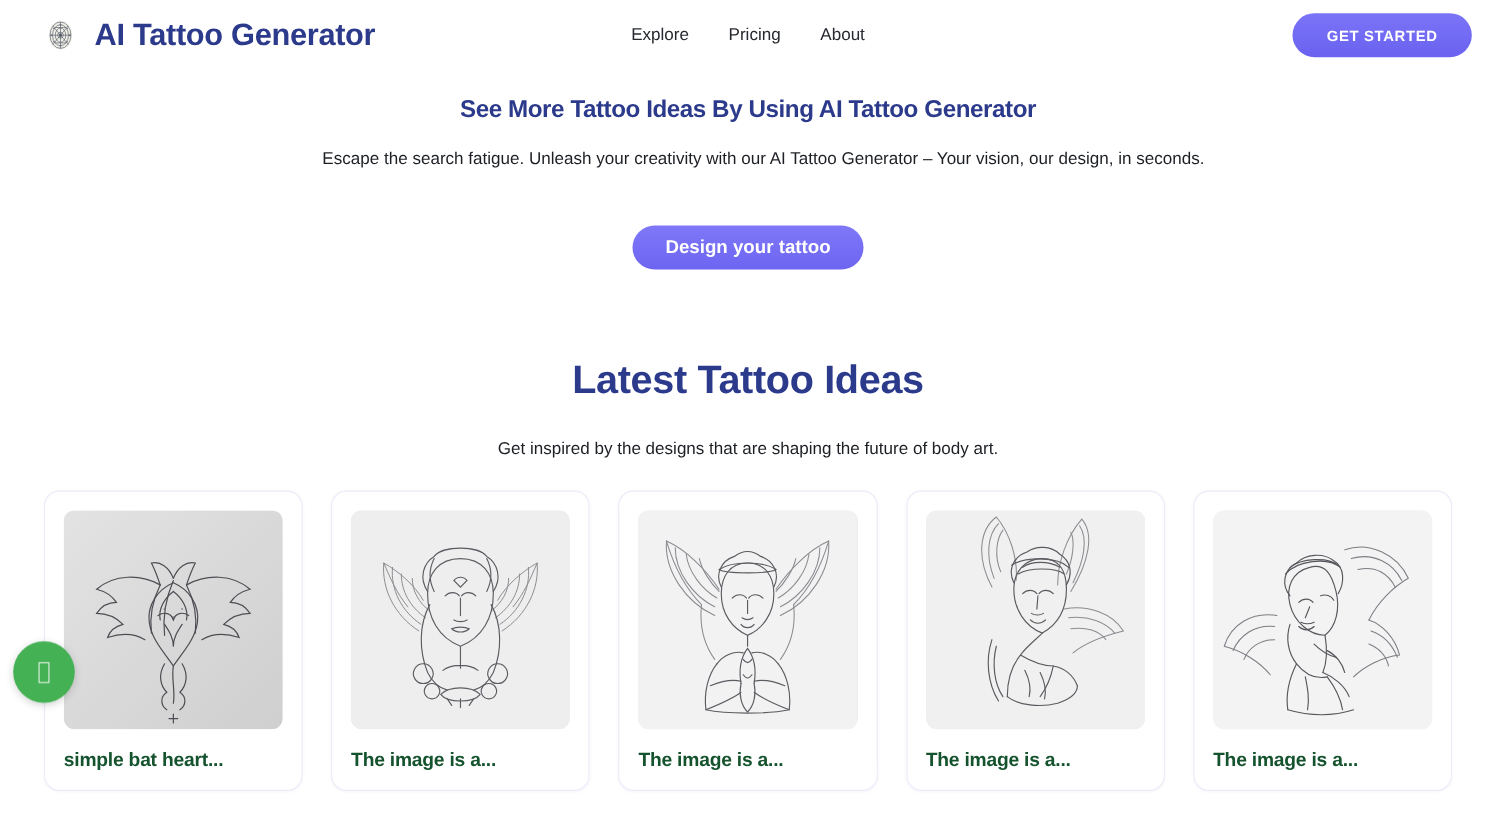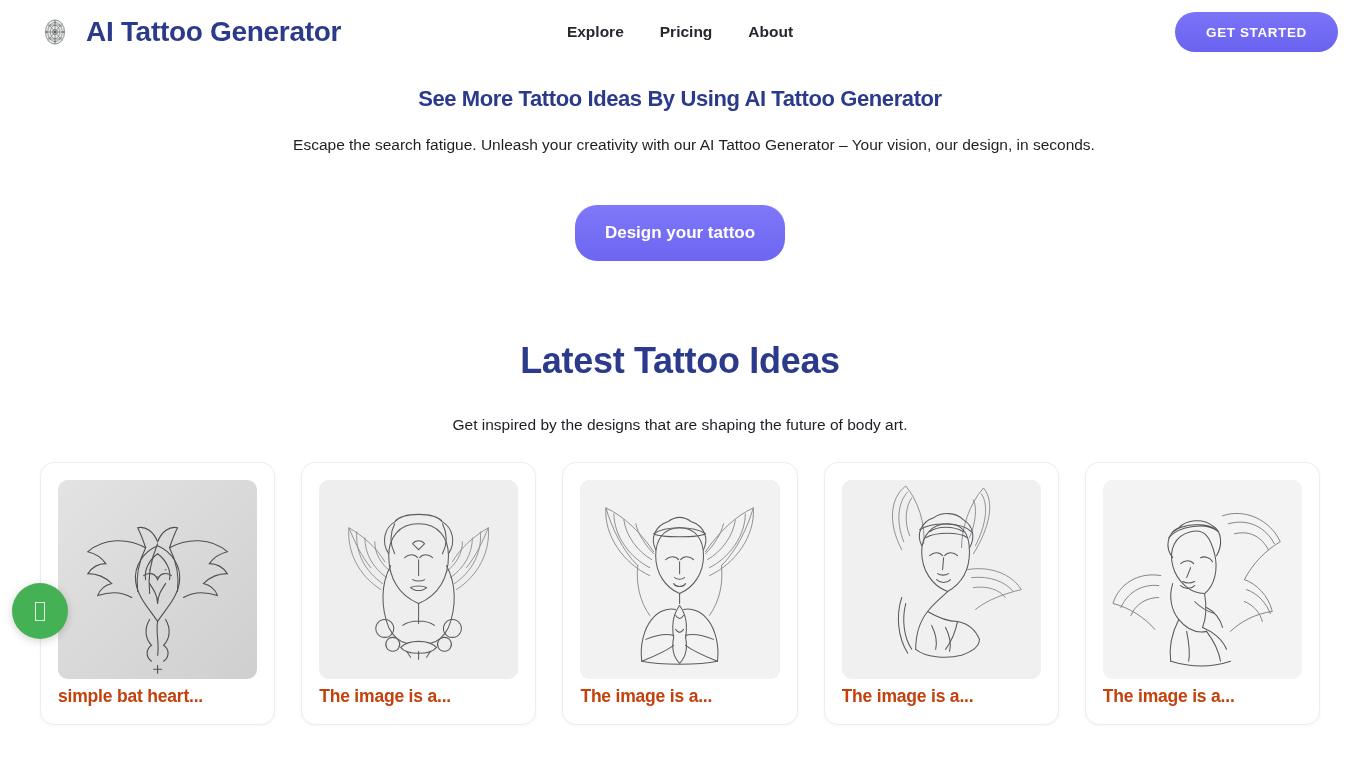--- a/index.html
+++ b/index.html
@@ -49,21 +49,20 @@
     white-space: nowrap;
   }
 
   .main-nav {
     display: flex;
     align-items: center;
     gap: 36px;
     position: absolute;
     left: 50%;
     transform: translateX(-50%);
-    font-weight: bold;
   }
 
   .nav-link {
     font-size: 15.5px;
     color: #25282e;
     text-decoration: none;
     white-space: nowrap;
   }
 
   .header-actions {
@@ -116,21 +115,21 @@
   }
 
   .btn-design {
     background: linear-gradient(180deg, #7f78f8 0%, #6d65f1 100%);
     color: #ffffff;
     border: none;
     border-radius: 22px;
     font-size: 17px;
     font-weight: bold;
     padding: 0 30px;
-    height: 56px;
+    height: 40px;
     cursor: pointer;
     font-family: "Liberation Sans", sans-serif;
   }
 
   
   .latest {
     text-align: center;
     padding-top: 79px;
   }
 
@@ -171,24 +170,24 @@
     aspect-ratio: 1 / 1;
     border-radius: 10px;
     overflow: hidden;
     display: block;
     background: #ededed;
   }
 
   .card-thumb svg { display: block; width: 100%; height: 100%; }
 
   .card-title {
-    margin-top: 7px;
+    margin-top: 17px;
     font-size: 17.5px;
     font-weight: bold;
-    color: #c2410c;
+    color: #14532d;
     letter-spacing: -0.2px;
     white-space: nowrap;
     overflow: hidden;
   }
 
   
   .floating-widget {
     position: fixed;
     left: 12px;
     top: 583px;

